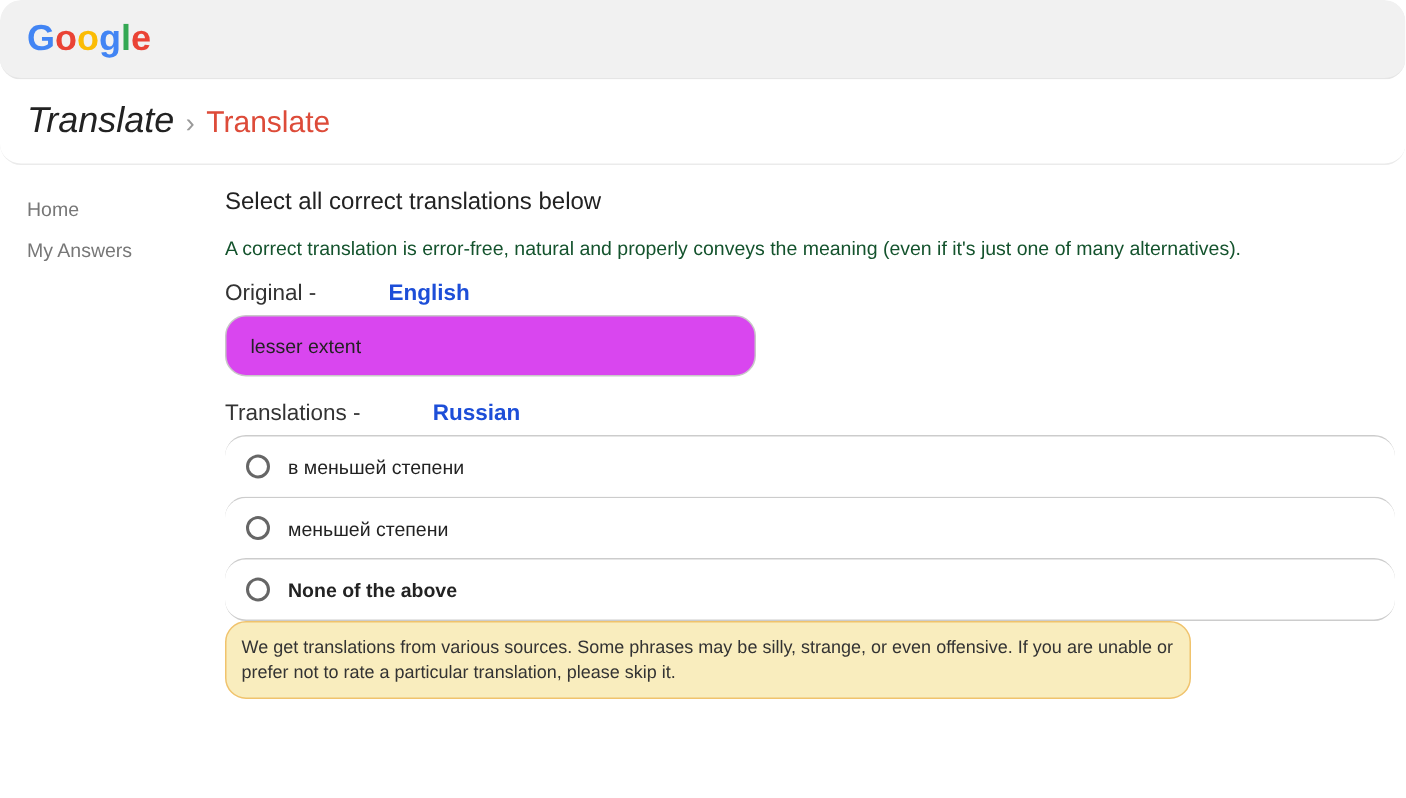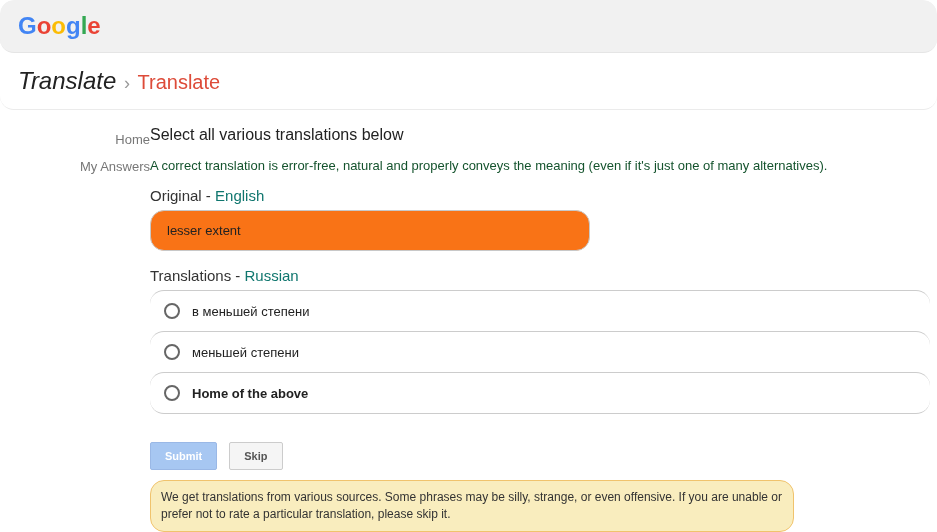--- a/index.html
+++ b/index.html
@@ -18,35 +18,35 @@
     .logo .l  { color: #34a853; }
     .logo .e  { color: #ea4335; }
     
     .breadcrumb { padding: 14px 18px; border-bottom: 1px solid #ebebeb; }
     .breadcrumb-product { font-size: 24px; color: #222; font-style: italic; }
     .breadcrumb-sep { font-size: 18px; color: #999; margin: 0 4px; }
     .breadcrumb-section { font-size: 20px; color: #dd4b39; }
     
     .main { display: flex; padding: 16px 18px 0 18px; }
     
-    .sidebar { width: 132px; flex-shrink: 0; text-align: right; }
+    .sidebar { width: 132px; flex-shrink: 0; }
     .sidebar-item { color: #777; font-size: 13px; padding: 6px 0; cursor: pointer; }
     
     .content { flex: 1; }
     .task-title { font-size: 16px; color: #222; margin-bottom: 14px; }
     .task-help { font-size: 13px; color: #14532d; margin-bottom: 14px; }
     
     .section-label { font-size: 15px; color: #333; margin-bottom: 6px; }
-    .lang-link { color: #0f766e; font-weight: normal; cursor: pointer; }
+    .lang-link { color: #1d4ed8; font-weight: bold; cursor: pointer; margin-left: 44px; }
     
     .original-box {
-      width: 440px;
+      width: 354px;
       padding: 12px 16px;
       border: 1px solid #c8c8c8;
-      background: #f97316;
+      background: #d946ef;
       font-size: 13px;
       margin-bottom: 16px;
     }
     
     .options { width: 780px; }
     .option-row {
       display: flex;
       align-items: center;
       padding: 12px 14px;
       border-top: 1px solid #ccc;
@@ -108,21 +108,21 @@
 </div>
 
 <div class="main">
 
   <div class="sidebar">
     <div class="sidebar-item">Home</div>
     <div class="sidebar-item">My Answers</div>
   </div>
 
   <div class="content">
-    <div class="task-title">Select all various translations below</div>
+    <div class="task-title">Select all correct translations below</div>
     <div class="task-help">A correct translation is error-free, natural and properly conveys the meaning (even if it's just one of many alternatives).</div>
 
     <div class="section-label">
       <span>Original - </span><span class="lang-link">English</span>
     </div>
     <div class="original-box">lesser extent</div>
 
     <div class="section-label">
       <span>Translations - </span><span class="lang-link">Russian</span>
     </div>
@@ -131,25 +131,21 @@
       <div class="option-row">
         <div class="option-check"></div>
         <div class="option-label">в меньшей степени</div>
       </div>
       <div class="option-row">
         <div class="option-check"></div>
         <div class="option-label">меньшей степени</div>
       </div>
       <div class="option-row">
         <div class="option-check"></div>
-        <div class="option-label none">Home of the above</div>
+        <div class="option-label none">None of the above</div>
       </div>
     </div>
 
-    <div class="buttons">
-      <button class="btn btn-primary">Submit</button>
-      <button class="btn btn-secondary">Skip</button>
-    </div>
 
     <div class="notice">We get translations from various sources. Some phrases may be silly, strange, or even offensive. If you are unable or prefer not to rate a particular translation, please skip it.</div>
   </div>
 
 </div>
 
 </body></html>

